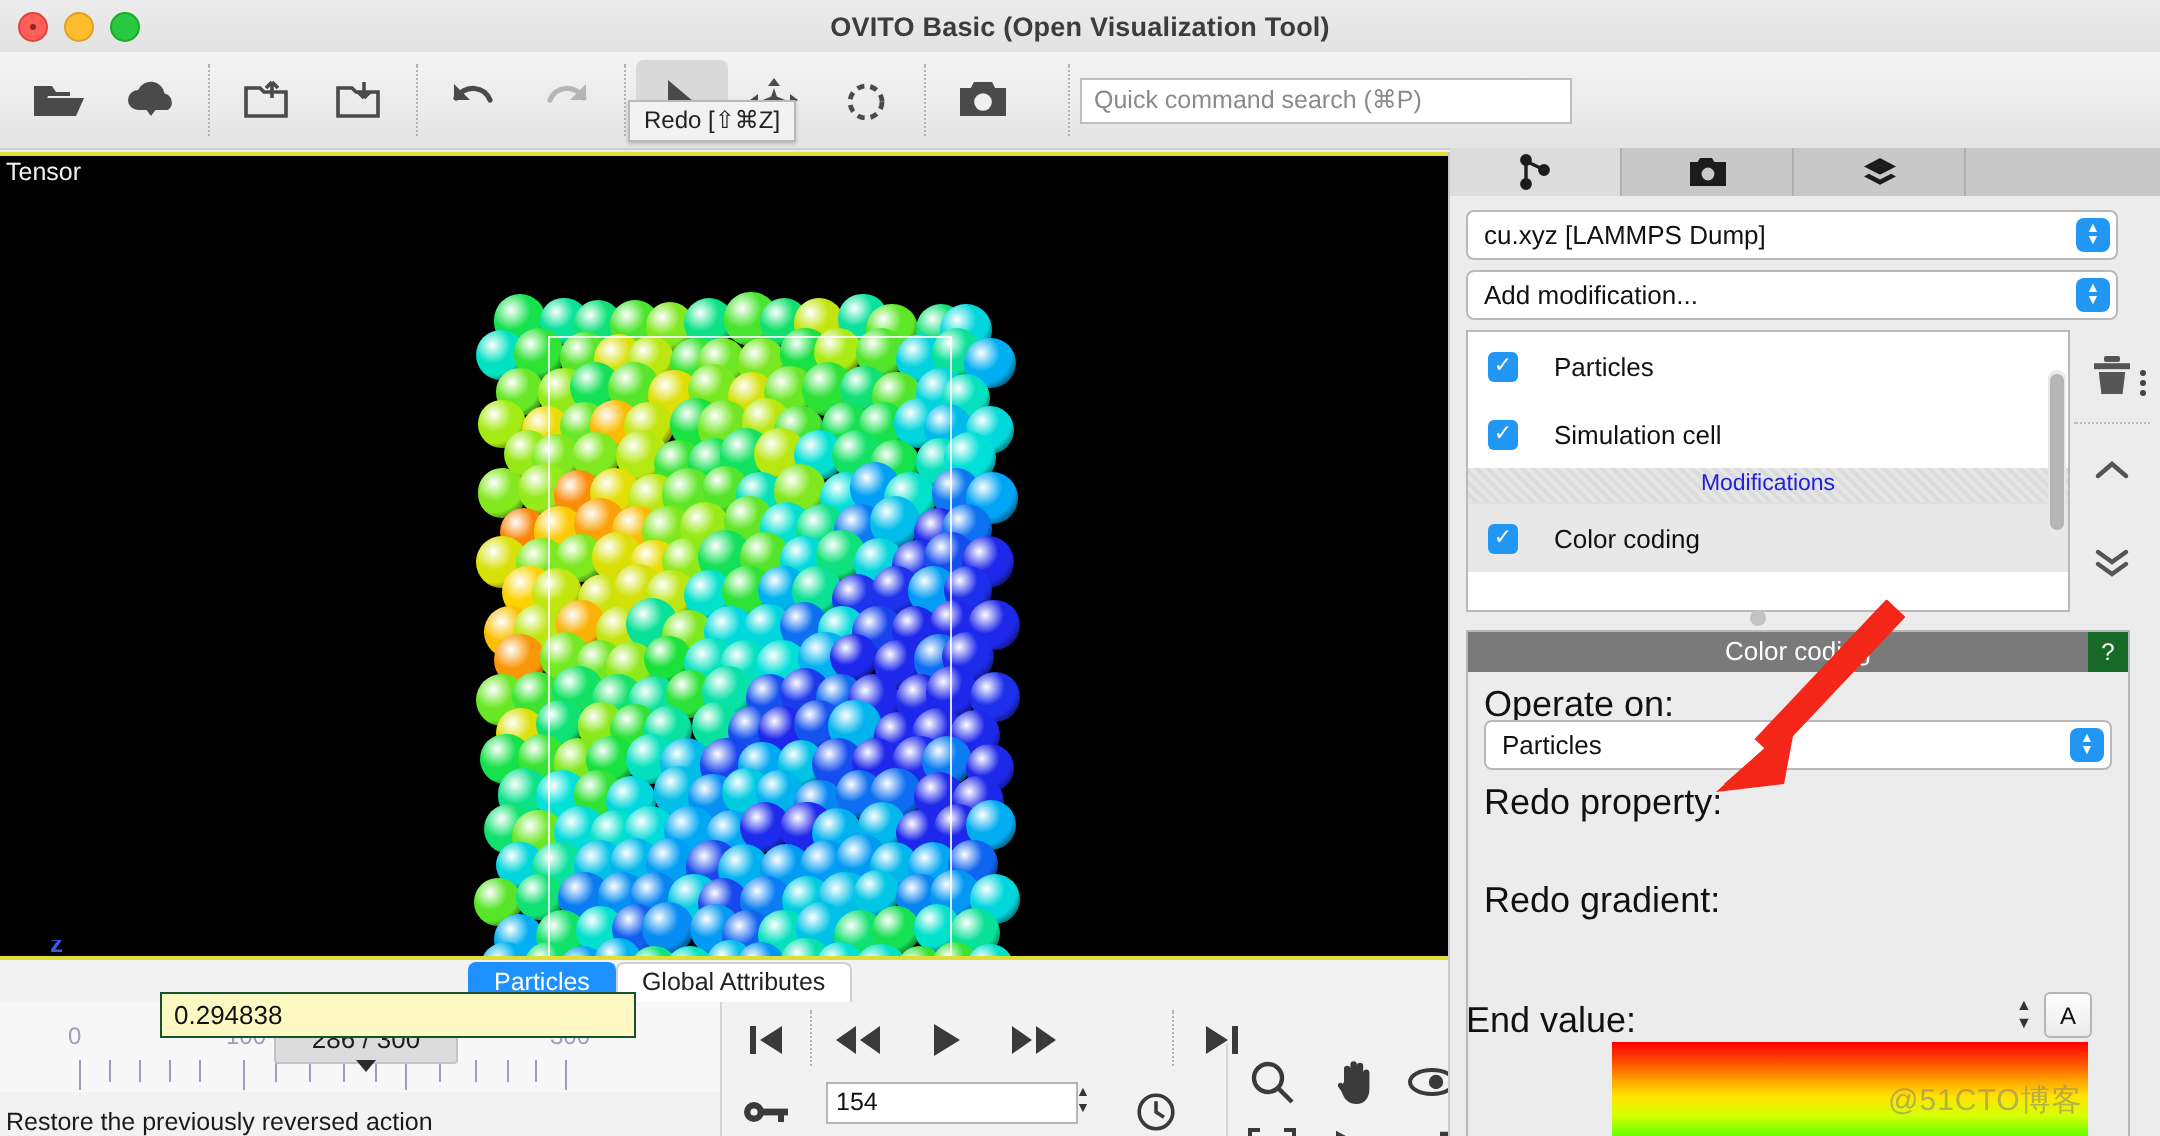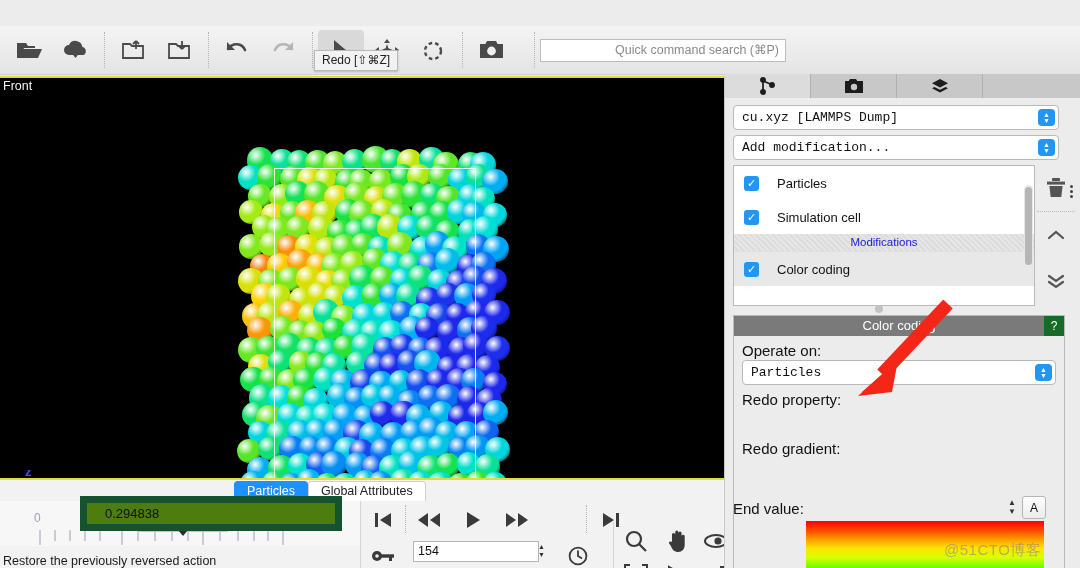--- a/index.html
+++ b/index.html
@@ -41,21 +41,21 @@
     content:"";position:absolute;left:0;top:6px;height:36px;
     border-left:1px dotted #b4b4b4;
   }
   .tbtn{
     width:46px;height:40px;display:flex;align-items:center;justify-content:center;
     border-radius:4px;color:#4a4a4a;
   }
   .tbtn.active{background:#d9d9d9;}
   .tbtn svg{display:block;}
   .tbtn.disabled{color:#b5b5b5;}
-  .searchwrap{margin-left:14px;text-align:right;}
+  .searchwrap{margin-left:14px;}
   .searchbox{
     width:232px;height:21px;background:#fff;border:1px solid #bdbdbd;
     font-size:12.5px;color:#8a8a8a;padding:0 6px;line-height:21px;
     font-family:"Liberation Sans", sans-serif;
   }
   
   .tooltip{
     position:absolute;left:314px;top:50px;
     background:#f2f2f2;border:1px solid #b9b9b9;
     font-size:12px;color:#222;padding:2px 7px 3px 7px;
@@ -141,21 +141,21 @@
     width:85px;height:24px;display:flex;align-items:center;justify-content:center;
     background:#c8c8c8;border-right:1px solid #b0b0b0;color:#1c1c1c;
   }
   .ptab.active{background:#dcdcdc;}
   .ptab-fill{flex:1;background:#c8c8c8;}
 
   .combo{
     position:absolute;background:#fff;border:1px solid #b9b9b9;border-radius:4px;
     font-size:13px;color:#111;display:flex;align-items:center;
   }
-  .combo span.txt{padding-left:8px;font-family:Liberation Mono, monospace;}
+  .combo span.txt{padding-left:8px;}
   .comboarrow{
     position:absolute;right:3px;top:3px;width:17px;height:17px;border-radius:4px;
     background:#2196f3;color:#fff;display:flex;flex-direction:column;
     align-items:center;justify-content:center;line-height:6px;font-size:7px;
   }
   .kebab{
     position:absolute;left:339px;top:105px;width:14px;height:20px;
     display:flex;flex-direction:column;align-items:center;justify-content:center;gap:2px;
   }
   .kebab i{width:3px;height:3px;background:#444;border-radius:50%;display:block;}
@@ -194,29 +194,29 @@
     border:1px solid #b9b9b9;background:#ececec;overflow:hidden;
   }
   .prophdr{
     height:20px;background:#7a7a7a;color:#fff;font-size:13px;
     text-align:center;line-height:20px;position:relative;
   }
   .helpbtn{
     position:absolute;right:0;top:0;width:20px;height:20px;background:#176b26;
     color:#fff;font-size:12px;display:flex;align-items:center;justify-content:center;
   }
-  .flabel{position:absolute;font-size:15px;color:#111;}
+  .flabel{position:absolute;font-size:18px;color:#111;}
   .gradswatch{
     position:absolute;left:4px;top:3px;width:68px;height:15px;
     background:linear-gradient(90deg,#0000ff 0%,#0080ff 16%,#00e0e0 30%,#00ff40 48%,#b0ff00 64%,#ffe000 78%,#ff6000 90%,#ff0000 100%);
   }
   .endvalbox{
     position:absolute;left:80px;top:496px;width:230px;height:21px;
-    background:#4d7c0f;border:7px solid #14532d;font-size:13px;color:#111;
-    padding-left:18px;line-height:21px;
+    background:#fef9c3;border:1px solid #14532d;font-size:13px;color:#111;
+    padding-left:6px;line-height:21px;
   }
   .endspin{
     position:absolute;left:1005px;top:496px;width:14px;height:21px;
     display:flex;flex-direction:column;align-items:center;justify-content:center;color:#333;
   }
   .endspin div{font-size:8px;line-height:9px;}
   .abtn{
     position:absolute;left:1022px;top:496px;width:22px;height:21px;
     background:linear-gradient(#fdfdfd,#ececec);border:1px solid #b5b5b5;border-radius:3px;
     font-size:12px;color:#111;display:flex;align-items:center;justify-content:center;
@@ -231,20 +231,28 @@
   }
 
   
   .annot-arrow{position:absolute;left:820px;top:300px;width:140px;height:130px;pointer-events:none;z-index:50;}
 </style>
 </head>
 <body>
 
 <div class="app">
 
+  <div class="titlebar">
+    <div class="traffic">
+      <div class="dot red"></div>
+      <div class="dot yellow"></div>
+      <div class="dot green"></div>
+    </div>
+    <div class="title">OVITO Basic (Open Visualization Tool)</div>
+  </div>
 
   <div class="toolbar">
 
     <div class="tgroup">
       <div class="tbtn">
         <svg width="27" height="24" viewBox="0 0 27 24" fill="currentColor">
           <path d="M1 5h9l2 3h7v2H8L4 20H1z"></path>
           <path d="M6 11h20l-4 9H2z"></path>
         </svg>
       </div>
@@ -316,21 +324,21 @@
     </div>
 
     <div class="tgroup searchwrap">
       <div class="searchbox">Quick command search (⌘P)</div>
     </div>
   </div>
 
   <div class="tooltip">Redo [⇧⌘Z]</div>
 
   <div class="viewport">
-    <div class="vp-label">Front</div>
+    <div class="vp-label">Tensor</div>
     <div class="particles" id="particle-layer">
         <div class="p" style="left: 246.674px; top: 69.482px; width: 26.4625px; height: 26.4625px; background: radial-gradient(circle at 33% 30%, rgb(255, 255, 255) 0%, rgb(22, 225, 78) 38%, rgb(22, 225, 78) 62%, rgba(0, 0, 0, 0.55) 100%);"></div>
         <div class="p" style="left: 269.806px; top: 70.5557px; width: 23.7217px; height: 23.7217px; background: radial-gradient(circle at 33% 30%, rgb(255, 255, 255) 0%, rgb(10, 225, 154) 38%, rgb(10, 225, 154) 62%, rgba(0, 0, 0, 0.55) 100%);"></div>
         <div class="p" style="left: 286.801px; top: 72.4521px; width: 24.093px; height: 24.093px; background: radial-gradient(circle at 33% 30%, rgb(255, 255, 255) 0%, rgb(15, 225, 119) 38%, rgb(15, 225, 119) 62%, rgba(0, 0, 0, 0.55) 100%);"></div>
         <div class="p" style="left: 305.102px; top: 72.0163px; width: 24.648px; height: 24.648px; background: radial-gradient(circle at 33% 30%, rgb(255, 255, 255) 0%, rgb(76, 229, 45) 38%, rgb(76, 229, 45) 62%, rgba(0, 0, 0, 0.55) 100%);"></div>
         <div class="p" style="left: 322.88px; top: 73.0847px; width: 24.5267px; height: 24.5267px; background: radial-gradient(circle at 33% 30%, rgb(255, 255, 255) 0%, rgb(127, 232, 31) 38%, rgb(127, 232, 31) 62%, rgba(0, 0, 0, 0.55) 100%);"></div>
         <div class="p" style="left: 341.676px; top: 70.5023px; width: 25.7017px; height: 25.7017px; background: radial-gradient(circle at 33% 30%, rgb(255, 255, 255) 0%, rgb(13, 225, 132) 38%, rgb(13, 225, 132) 62%, rgba(0, 0, 0, 0.55) 100%);"></div>
         <div class="p" style="left: 362.359px; top: 68.4057px; width: 26.3811px; height: 26.3811px; background: radial-gradient(circle at 33% 30%, rgb(255, 255, 255) 0%, rgb(73, 228, 46) 38%, rgb(73, 228, 46) 62%, rgba(0, 0, 0, 0.55) 100%);"></div>
         <div class="p" style="left: 379.626px; top: 70.7276px; width: 24.6423px; height: 24.6423px; background: radial-gradient(circle at 33% 30%, rgb(255, 255, 255) 0%, rgb(17, 225, 108) 38%, rgb(17, 225, 108) 62%, rgba(0, 0, 0, 0.55) 100%);"></div>
         <div class="p" style="left: 397.073px; top: 71.381px; width: 24.6471px; height: 24.6471px; background: radial-gradient(circle at 33% 30%, rgb(255, 255, 255) 0%, rgb(194, 229, 13) 38%, rgb(194, 229, 13) 62%, rgba(0, 0, 0, 0.55) 100%);"></div>

